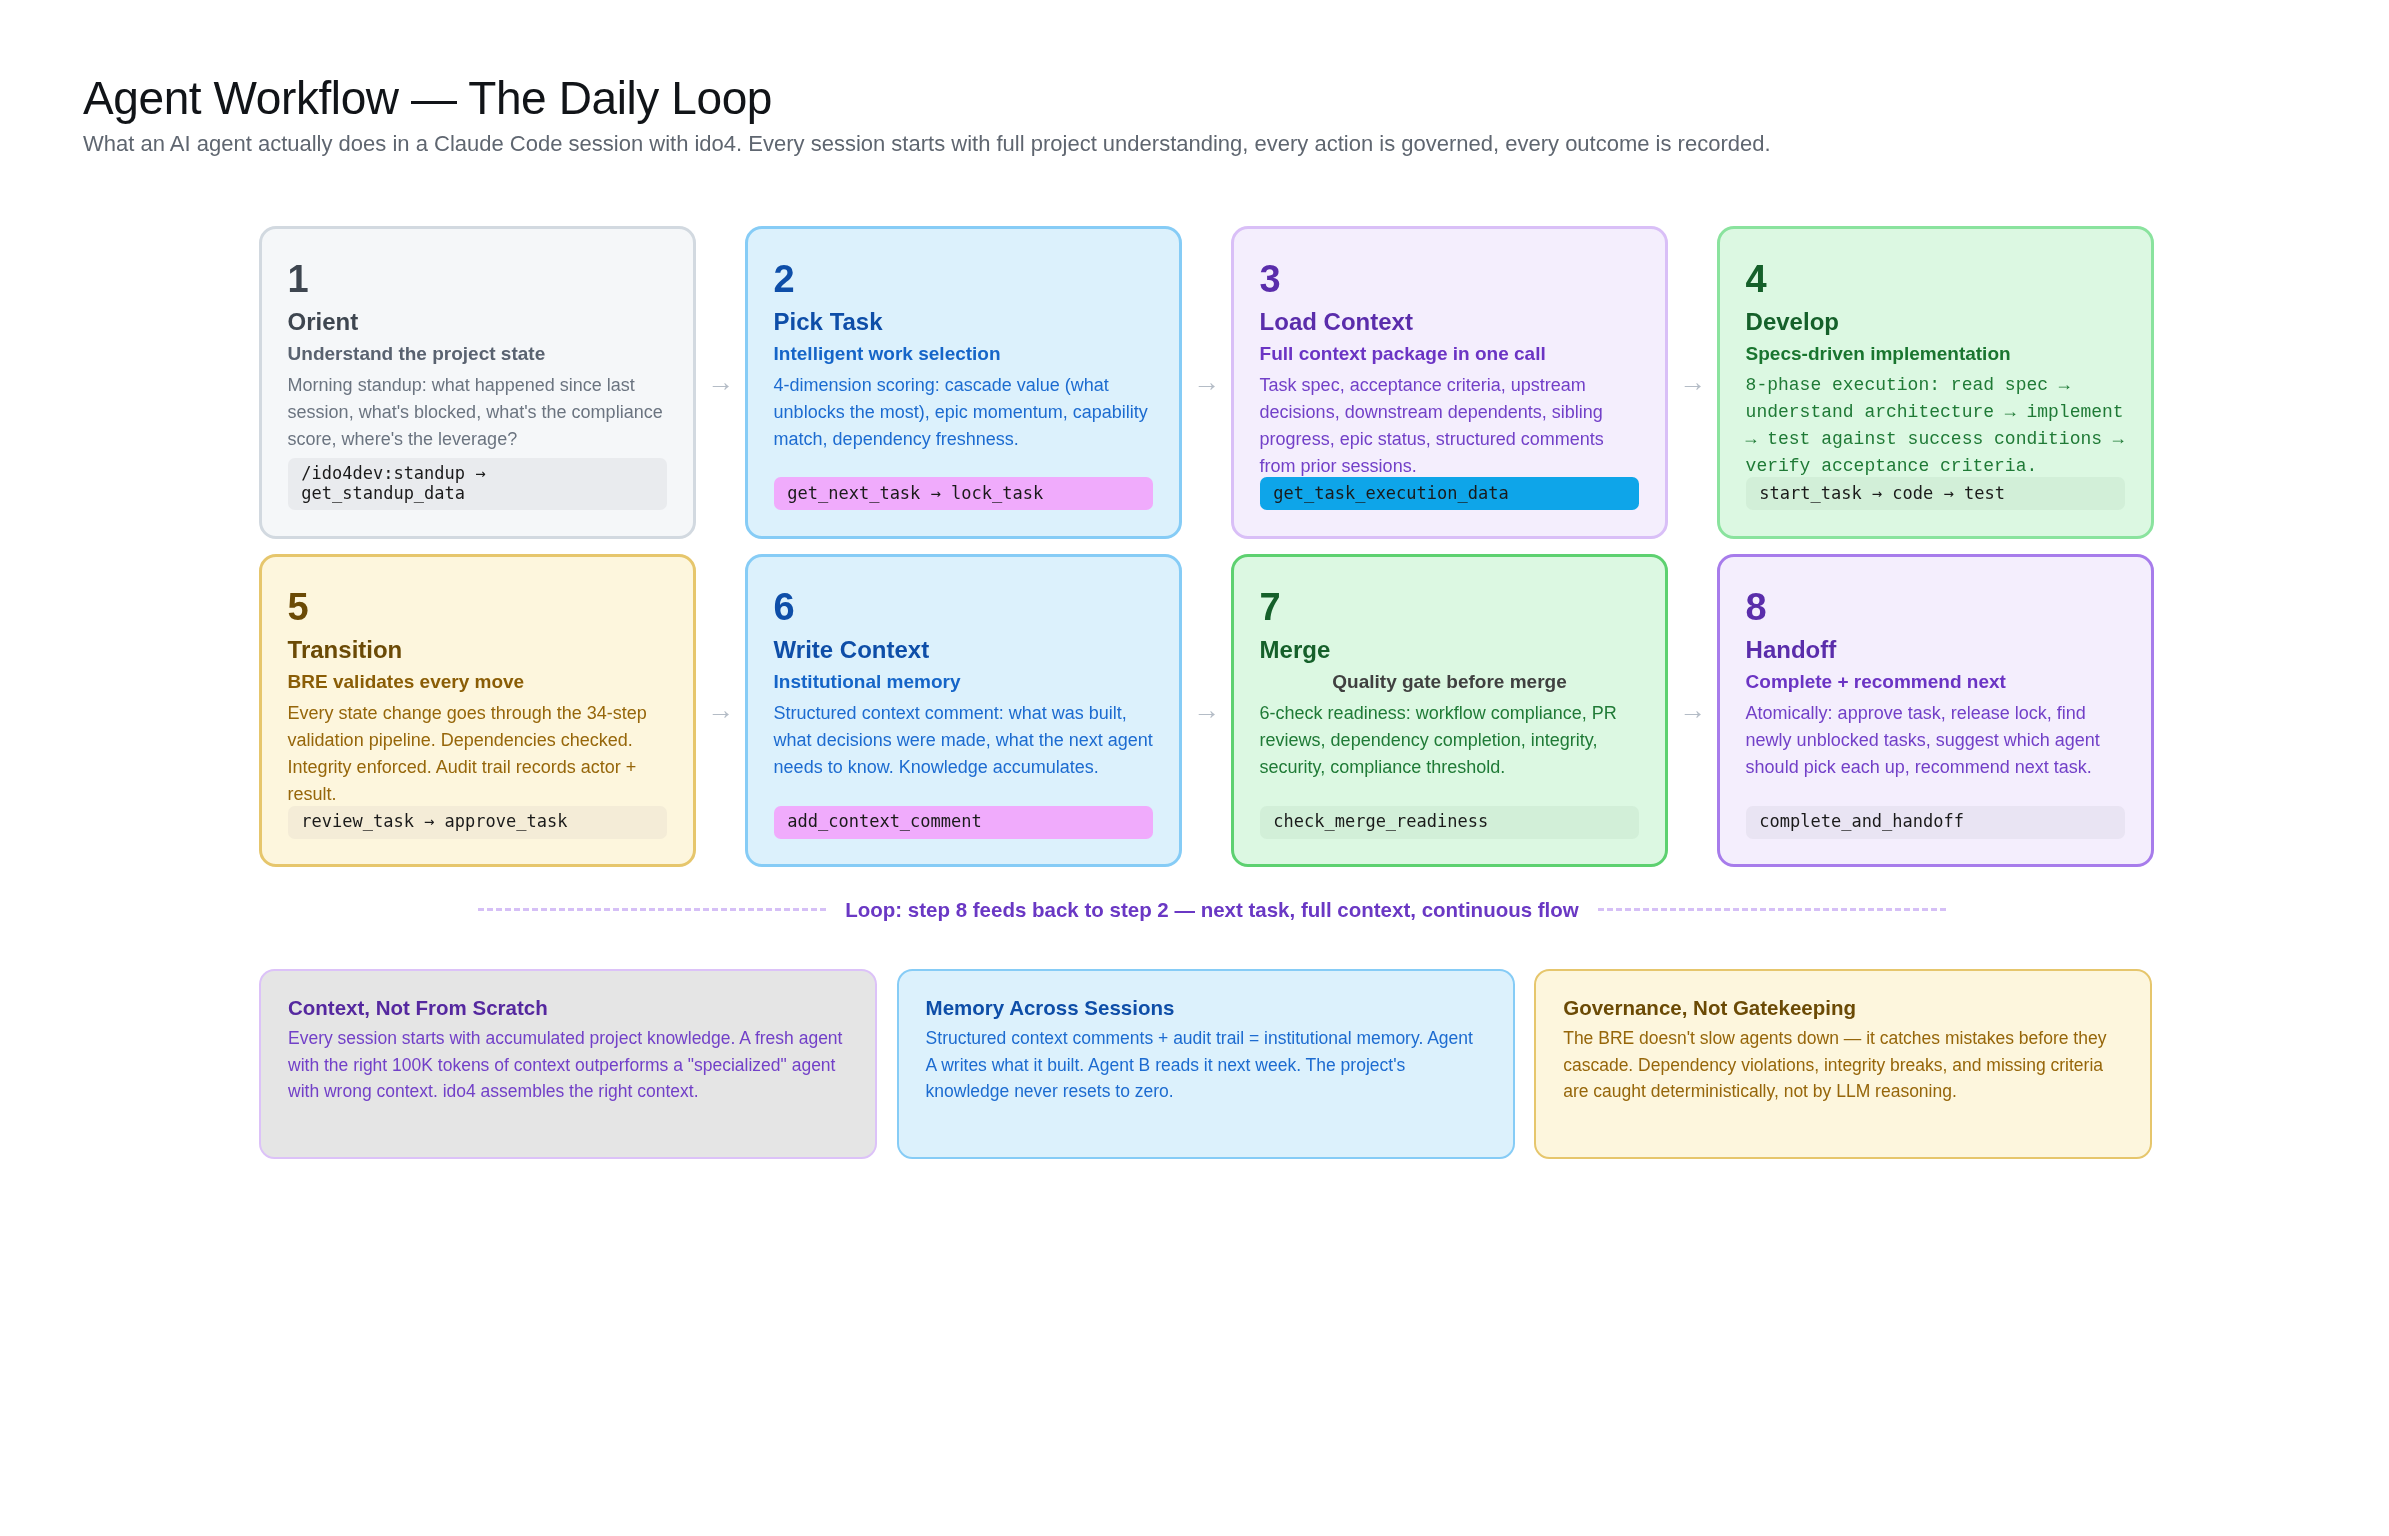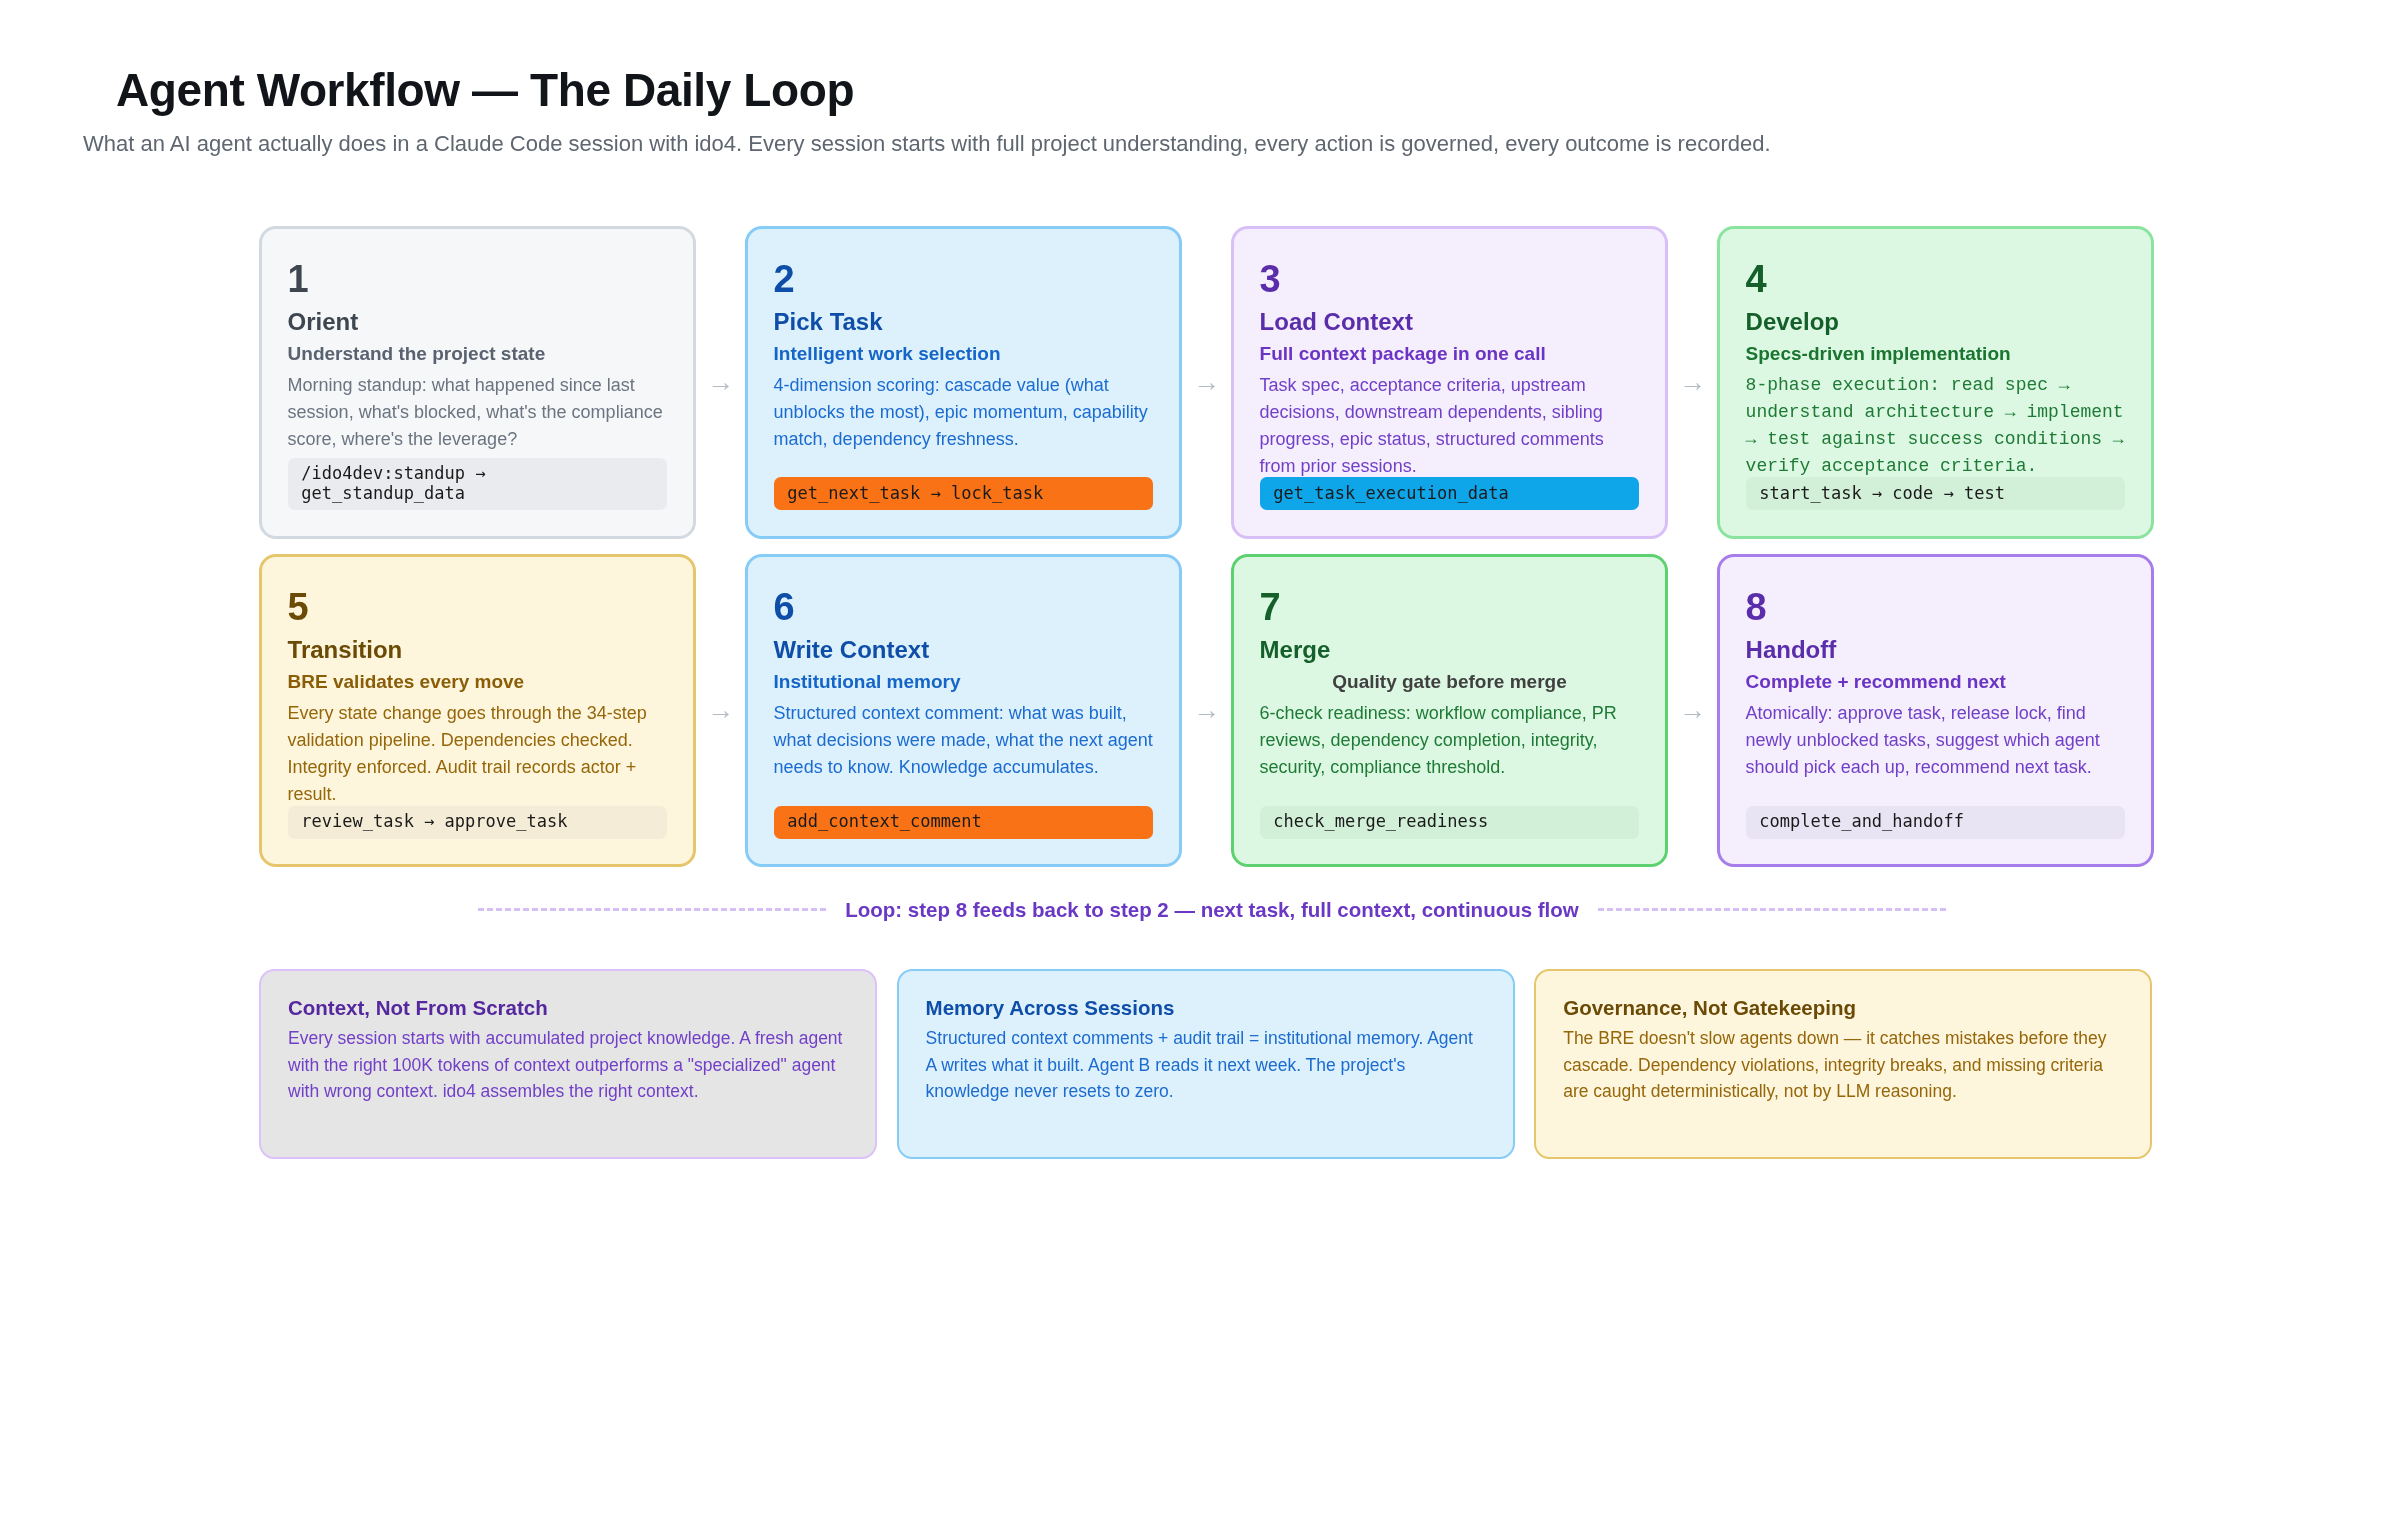--- a/index.html
+++ b/index.html
@@ -1,21 +1,21 @@
 <!DOCTYPE html>
 <html style="font-size:13.7px"><head>
 <meta charset="utf-8">
 <style>
   * { box-sizing: border-box; margin: 0; padding: 0; }
   html, body { width: 2389px; height: 1536px; background: #ffffff; overflow: hidden; }
   body { font-family: "Liberation Sans", sans-serif; position: relative; }
 
   .page-title {
-    position: absolute; left: 83px; top: 63px;
-    font-size: 46px; font-weight: 700; color: #111418; letter-spacing: -0.4px; margin-left: 33px;
+    position: absolute; left: 83px; top: 71px;
+    font-size: 46px; font-weight: 400; color: #111418; letter-spacing: -0.4px;
   }
   .page-subtitle {
     position: absolute; left: 83px; top: 131px;
     font-size: 22px; color: #5f6670;
   }
 
   .steps-grid {
     position: absolute; left: 259px; top: 226px;
     width: 1893px;
     display: grid;
@@ -46,21 +46,21 @@
   .c-gray   { background: #f5f7f9; border-color: #d2d9e0; }
   .c-gray .num, .c-gray .name { color: #3e4650; }
   .c-gray .tagline { color: #596270; }
   .c-gray .desc { color: #6b7480; }
   .c-gray .code { background: #e9ebee; }
 
   .c-blue   { background: #dcf1fc; border-color: #86ccf6; }
   .c-blue .num, .c-blue .name { color: #0e4ea8; }
   .c-blue .tagline { color: #1565c8; }
   .c-blue .desc { color: #1c6bd0; }
-  .c-blue .code { background: #f97316; }
+  .c-blue .code { background: #f0abfc; }
 
   .c-purple { background: #f4eefd; border-color: #d9bff7; }
   .c-purple .num, .c-purple .name { color: #5a2dab; }
   .c-purple .tagline { color: #6b34c4; }
   .c-purple .desc { color: #7240c8; }
   .c-purple .code { background: #0ea5e9; margin-top: 24px; }
 
   .c-green  { background: #dcf8e2; border-color: #8ae39e; }
   .c-green .num, .c-green .name { color: #15602a; }
   .c-green .tagline { color: #19752f; }

